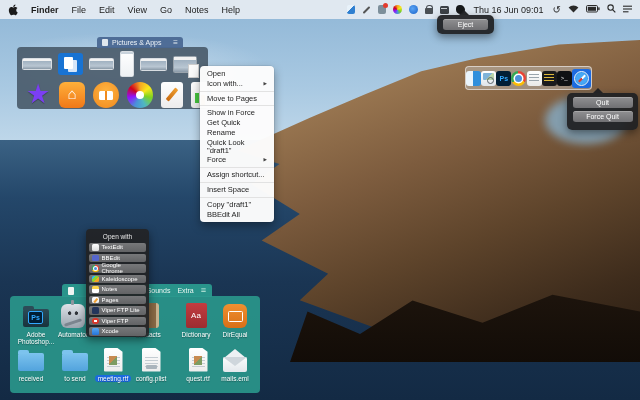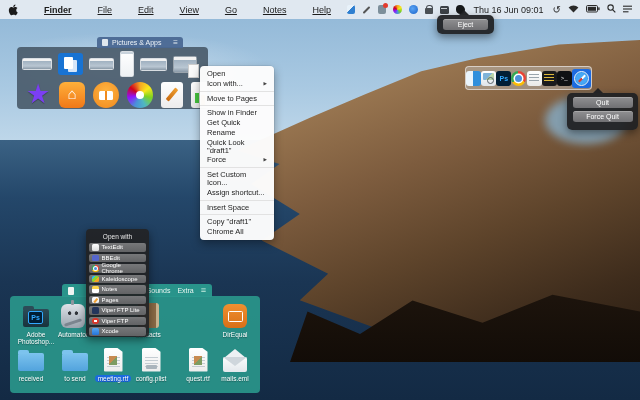--- a/index.html
+++ b/index.html
@@ -20,21 +20,21 @@
   .bay { position:absolute; left:545px; top:96px; width:82px; height:48px; border-radius:50%;
          background:#86aec9; filter:blur(4px); opacity:.8; }
   .ridge { position:absolute; left:290px; top:250px; width:350px; height:112px;
            background:linear-gradient(180deg,#241910,#120c07);
            clip-path:polygon(0 100%,5% 55%,20% 75%,35% 45%,55% 65%,75% 40%,100% 55%,100% 100%); }
 
   
   .menubar { position:absolute; left:0; top:0; width:640px; height:19px; z-index:20;
              background:rgba(230,236,242,.93); display:flex; align-items:center;
              font-size:9px; color:#1c1c1c; padding:0 8px; }
-  .mb-left { display:flex; align-items:center; gap:26px;text-decoration:underline; }
+  .mb-left { display:flex; align-items:center; gap:13px; }
   .mb-left .apple svg { display:block; }
   .mb-menu { cursor:default; }
   .mb-menu.active { font-weight:bold; }
   .mb-right { margin-left:auto; display:flex; align-items:center; gap:7px; }
   .st { display:inline-block; }
   .st-appblue { width:8px; height:9px; border-radius:2px; background:linear-gradient(135deg,#e8f2fa 45%,#2f7fd0 45%); }
   .st-pencil { width:9px; height:2px; background:#555; transform:rotate(-45deg); border-radius:1px; }
   .st-badge { width:8px; height:9px; border-radius:2px; background:#7d8f9b; position:relative; }
   .st-badge::after { content:""; position:absolute; right:-2px; top:-2px; width:5px; height:5px; border-radius:50%; background:#e33b2e; }
   .st-wheel { width:9px; height:9px; border-radius:50%;
@@ -306,52 +306,49 @@
     <div class="ctx-item">
         <span>Icon with...</span>
         <span class="sub">▶</span>
       </div>
     <div class="ctx-sep"></div>
     <div class="ctx-item">
         <span>Move to Pages</span>
       </div>
     <div class="ctx-sep"></div>
     <div class="ctx-item">
-        <span>Show in Finder</span>
+        <span>Show in Force</span>
       </div>
     <div class="ctx-item">
         <span>Get Quick</span>
       </div>
     <div class="ctx-item">
         <span>Rename</span>
       </div>
     <div class="ctx-item">
         <span>Quick Look "draft1"</span>
       </div>
     <div class="ctx-item">
         <span>Force</span>
         <span class="sub">▶</span>
       </div>
     <div class="ctx-sep"></div>
     <div class="ctx-item">
-        <span>Set Custom Icon...</span>
-      </div>
-    <div class="ctx-item">
         <span>Assign shortcut...</span>
       </div>
     <div class="ctx-sep"></div>
     <div class="ctx-item">
         <span>Insert Space</span>
       </div>
     <div class="ctx-sep"></div>
     <div class="ctx-item">
         <span>Copy "draft1"</span>
       </div>
     <div class="ctx-item">
-        <span>Chrome All</span>
+        <span>BBEdit All</span>
       </div>
   </div>
 
   <div class="ow-panel">
     <div class="ow-title">Open with</div>
     <div class="ow-row">
         <span class="ow-ic ow-textedit"></span>
         <span>TextEdit</span>
       </div>
     <div class="ow-row">
@@ -409,20 +406,26 @@
       <span class="ibox">
           <span class="icon-automator"></span>
         </span>
       <span class="lbl">Automator</span>
     </div>
     <div class="cell" style="left:116px;top:6px;">
       <span class="ibox">
           <span class="icon-contacts"></span>
         </span>
       <span class="lbl">Contacts</span>
+    </div>
+    <div class="cell" style="left:164px;top:6px;">
+      <span class="ibox">
+          <span class="icon-dict">Aa</span>
+        </span>
+      <span class="lbl">Dictionary</span>
     </div>
     <div class="cell" style="left:203px;top:6px;">
       <span class="ibox">
           <span class="icon-direqual"></span>
         </span>
       <span class="lbl">DirEqual</span>
     </div>
 
     <div class="cell" style="left:-1px;top:50px;">
       <span class="ibox">

